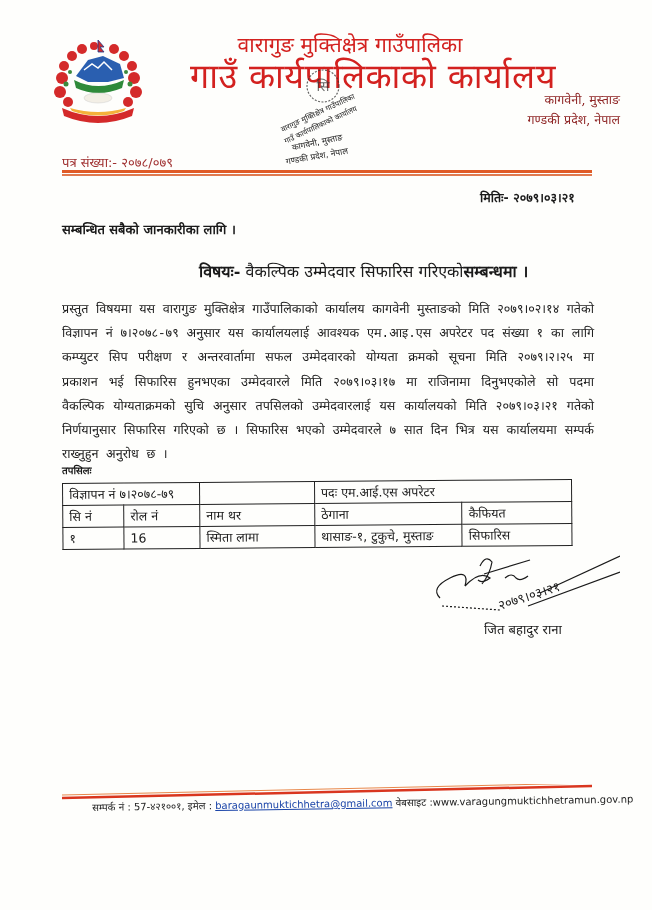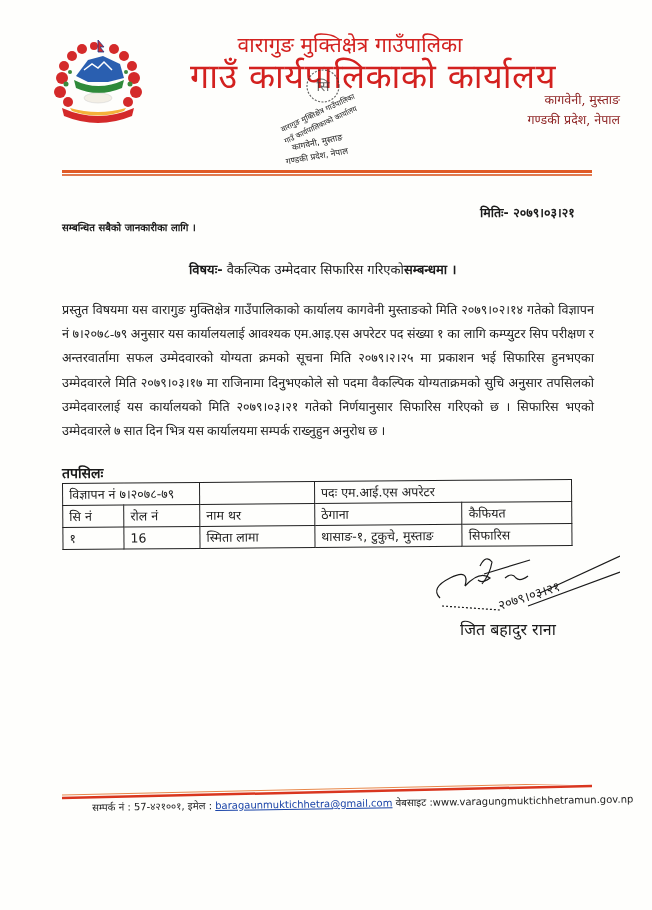--- a/index.html
+++ b/index.html
@@ -26,48 +26,48 @@
 
   
   #ref { left: 62px; top: 152px; font-size: 13px; color: #a03030; line-height: 22px; }
   #ref .row { white-space: nowrap; }
 
   
   #header-rule { left: 62px; top: 170px; width: 530px; height: 6px; }
   #header-rule .l1 { position:absolute; left:0; top:0; width:100%; height:3px; background:#e05a26; }
   #header-rule .l2 { position:absolute; left:0; top:4px; width:100%; height:1.5px; background:#e07a50; }
 
-  #date { left: 480px; top: 204px; font-size: 12.5px; font-weight: bold; white-space: nowrap; }
-  #recipient { left: 62px; top: 220px; font-size: 10px; font-weight: bold; white-space: nowrap; }
-  #subject { left: 150px; top: 260px; font-size: 13px; white-space: nowrap; padding-left: 39px; }
+  #date { left: 480px; top: 189px; font-size: 12.5px; font-weight: bold; white-space: nowrap; }
+  #recipient { left: 62px; top: 220px; font-size: 13px; font-weight: bold; white-space: nowrap; }
+  #subject { left: 160px; top: 260px; font-size: 16px; white-space: nowrap; padding-left: 39px; }
   #subject .lbl { font-weight: bold; }
   #subject .tail { font-weight: bold; }
 
   #body-text {
     left: 62px; top: 298px; width: 532px;
     font-size: 12.6px; line-height: 24.2px; text-align: justify;
-    font-family: Liberation Serif, serif;
-  }
-
-  #details-label { left: 62px; top: 463px; font-size: 14px; font-weight: bold; white-space: nowrap; }
+    font-family: Liberation Mono, monospace;
+  }
+
+  #details-label { left: 62px; top: 463px; font-size: 10px; font-weight: bold; white-space: nowrap; }
 
   
   #details-table {
     left: 62px; top: 483px; width: 510px;
     border-collapse: collapse; font-size: 12.5px;
     transform: rotate(-0.45deg); transform-origin: left top;
   }
   #details-table td {
     border: 1.3px solid #222; padding: 2px 6px; height: 17px; vertical-align: middle;
     white-space: nowrap;
   }
 
   
   #signature { left: 420px; top: 548px; width: 200px; height: 70px; }
-  #signer { left: 450px; top: 618px; font-size: 16px; line-height: 24px; }
+  #signer { left: 474px; top: 618px; font-size: 13px; line-height: 24px; }
   #signer .name { padding-left: 10px; }
 
   
   #footer-rule { left: 62px; top: 784px; width: 530px; height: 16px; }
   #footer-text { left: 92px; top: 800px; font-size: 10px; white-space: nowrap; transform: rotate(-0.9deg); transform-origin: left top; color:#222; }
   #footer-text .email { color: #1a44a8; text-decoration: underline; }
 </style>
 </head>
 <body>
 
@@ -129,20 +129,24 @@
     </g>
   </svg>
 </div>
 
 <div id="addr" class="abs">
   <div>कागवेनी, मुस्ताङ</div>
   <div>गण्डकी प्रदेश, नेपाल</div>
 </div>
 
 <div id="ref" class="abs">
+  <div class="row">
+    <span>पत्र संख्या:-</span>
+    <span>२०७८/०७९</span>
+  </div>
 </div>
 
 <div id="header-rule" class="abs">
   <div class="l1"></div>
     <div class="l2"></div>
 </div>
 
 <div id="date" class="abs">
   <span>मितिः-</span>
   <span>२०७९।०३।२१</span>

